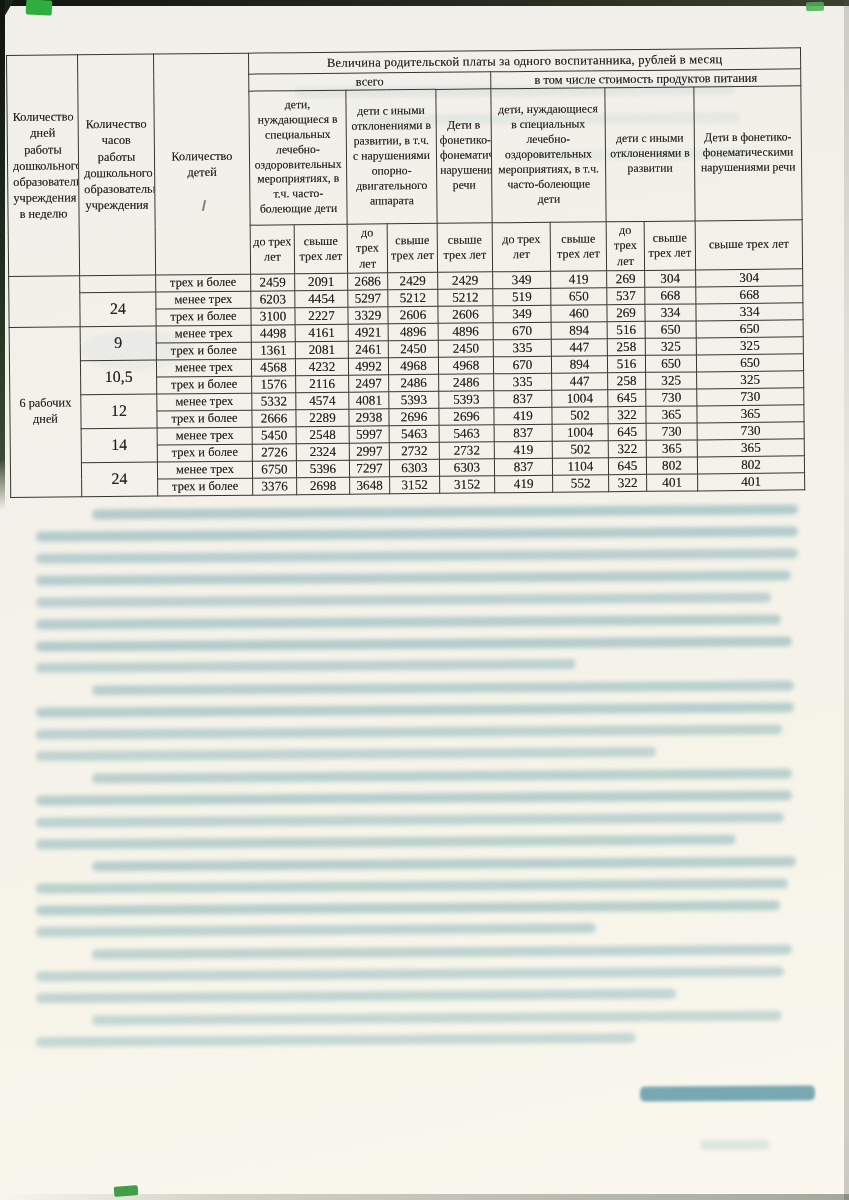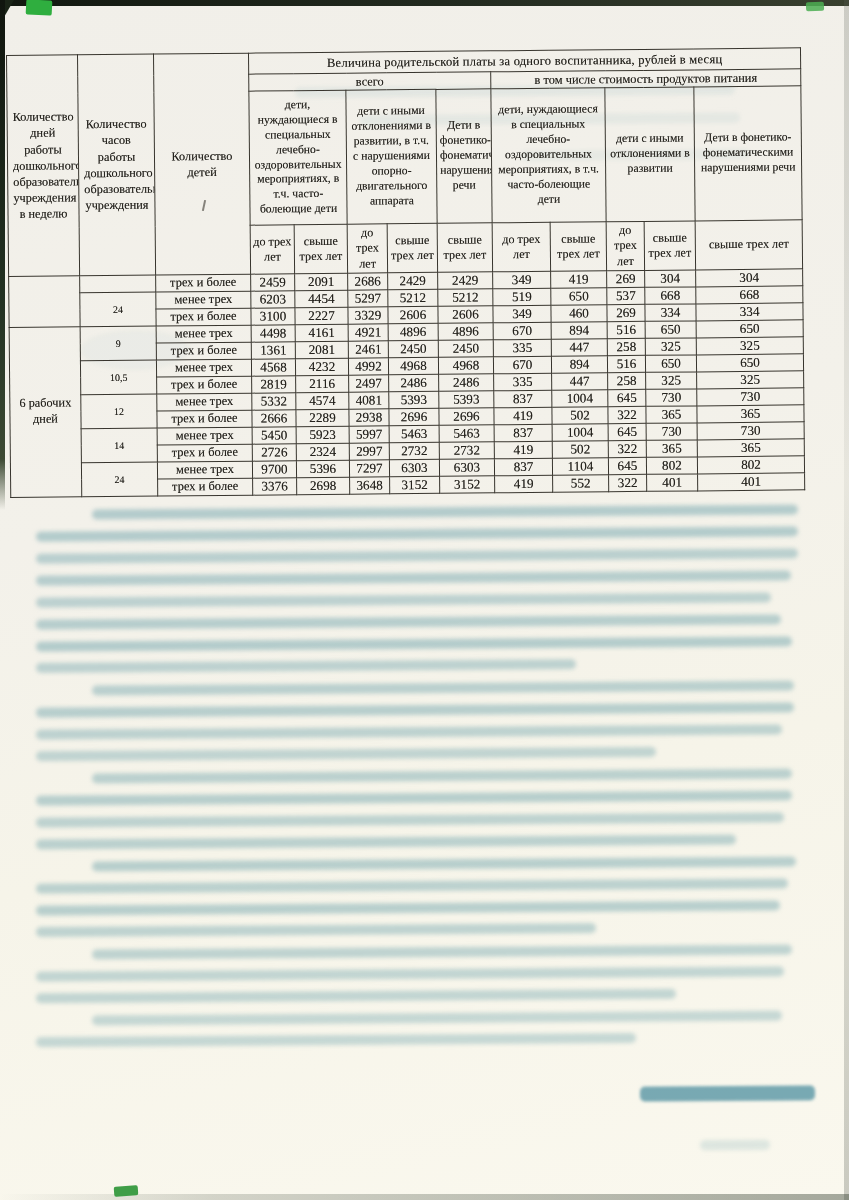--- a/index.html
+++ b/index.html
@@ -41,21 +41,21 @@
     background: transparent;
     overflow: hidden;
   }
   th.h-title { font-size: 12.6px; height: 21px; letter-spacing: .2px; }
   th.h-group { font-size: 12.4px; height: 17px; }
   th.h-cat   { font-size: 11.7px; height: 134px; line-height: 1.28; padding: 2px 3px; }
   th.h-age   { font-size: 12.2px; height: 45px; line-height: 1.25; padding: 1px; }
   th.h-left  { font-size: 12.3px; line-height: 1.32; padding: 2px 5px; }
   .fee td      { font-size: 13.2px; height: 16px; padding: 0 1px; }
   td.c-child { font-size: 12.5px; }
-  td.c-hours { font-size: 10px; }
+  td.c-hours { font-size: 16px; }
   td.c-days  { font-size: 12.3px; line-height: 1.3; padding: 0 3px; }
 
   
   .sm {
     position: absolute;
     height: 10px;
     background: #5b97a2;
     filter: blur(2px);
     opacity: .38;
     border-radius: 5px;
@@ -274,21 +274,21 @@
             <td>4968</td>
             <td>4968</td>
             <td>670</td>
             <td>894</td>
             <td>516</td>
             <td>650</td>
             <td>650</td>
         </tr>
         <tr>
           <td class="c-child">трех и более</td>
-          <td>2819</td>
+          <td>1576</td>
             <td>2116</td>
             <td>2497</td>
             <td>2486</td>
             <td>2486</td>
             <td>335</td>
             <td>447</td>
             <td>258</td>
             <td>325</td>
             <td>325</td>
         </tr>
@@ -316,21 +316,21 @@
             <td>419</td>
             <td>502</td>
             <td>322</td>
             <td>365</td>
             <td>365</td>
         </tr>
         <tr>
           <td class="c-hours" rowspan="2">14</td>
           <td class="c-child">менее трех</td>
           <td>5450</td>
-            <td>5923</td>
+            <td>2548</td>
             <td>5997</td>
             <td>5463</td>
             <td>5463</td>
             <td>837</td>
             <td>1004</td>
             <td>645</td>
             <td>730</td>
             <td>730</td>
         </tr>
         <tr>
@@ -342,21 +342,21 @@
             <td>2732</td>
             <td>419</td>
             <td>502</td>
             <td>322</td>
             <td>365</td>
             <td>365</td>
         </tr>
         <tr>
           <td class="c-hours" rowspan="2">24</td>
           <td class="c-child">менее трех</td>
-          <td>9700</td>
+          <td>6750</td>
             <td>5396</td>
             <td>7297</td>
             <td>6303</td>
             <td>6303</td>
             <td>837</td>
             <td>1104</td>
             <td>645</td>
             <td>802</td>
             <td>802</td>
         </tr>

